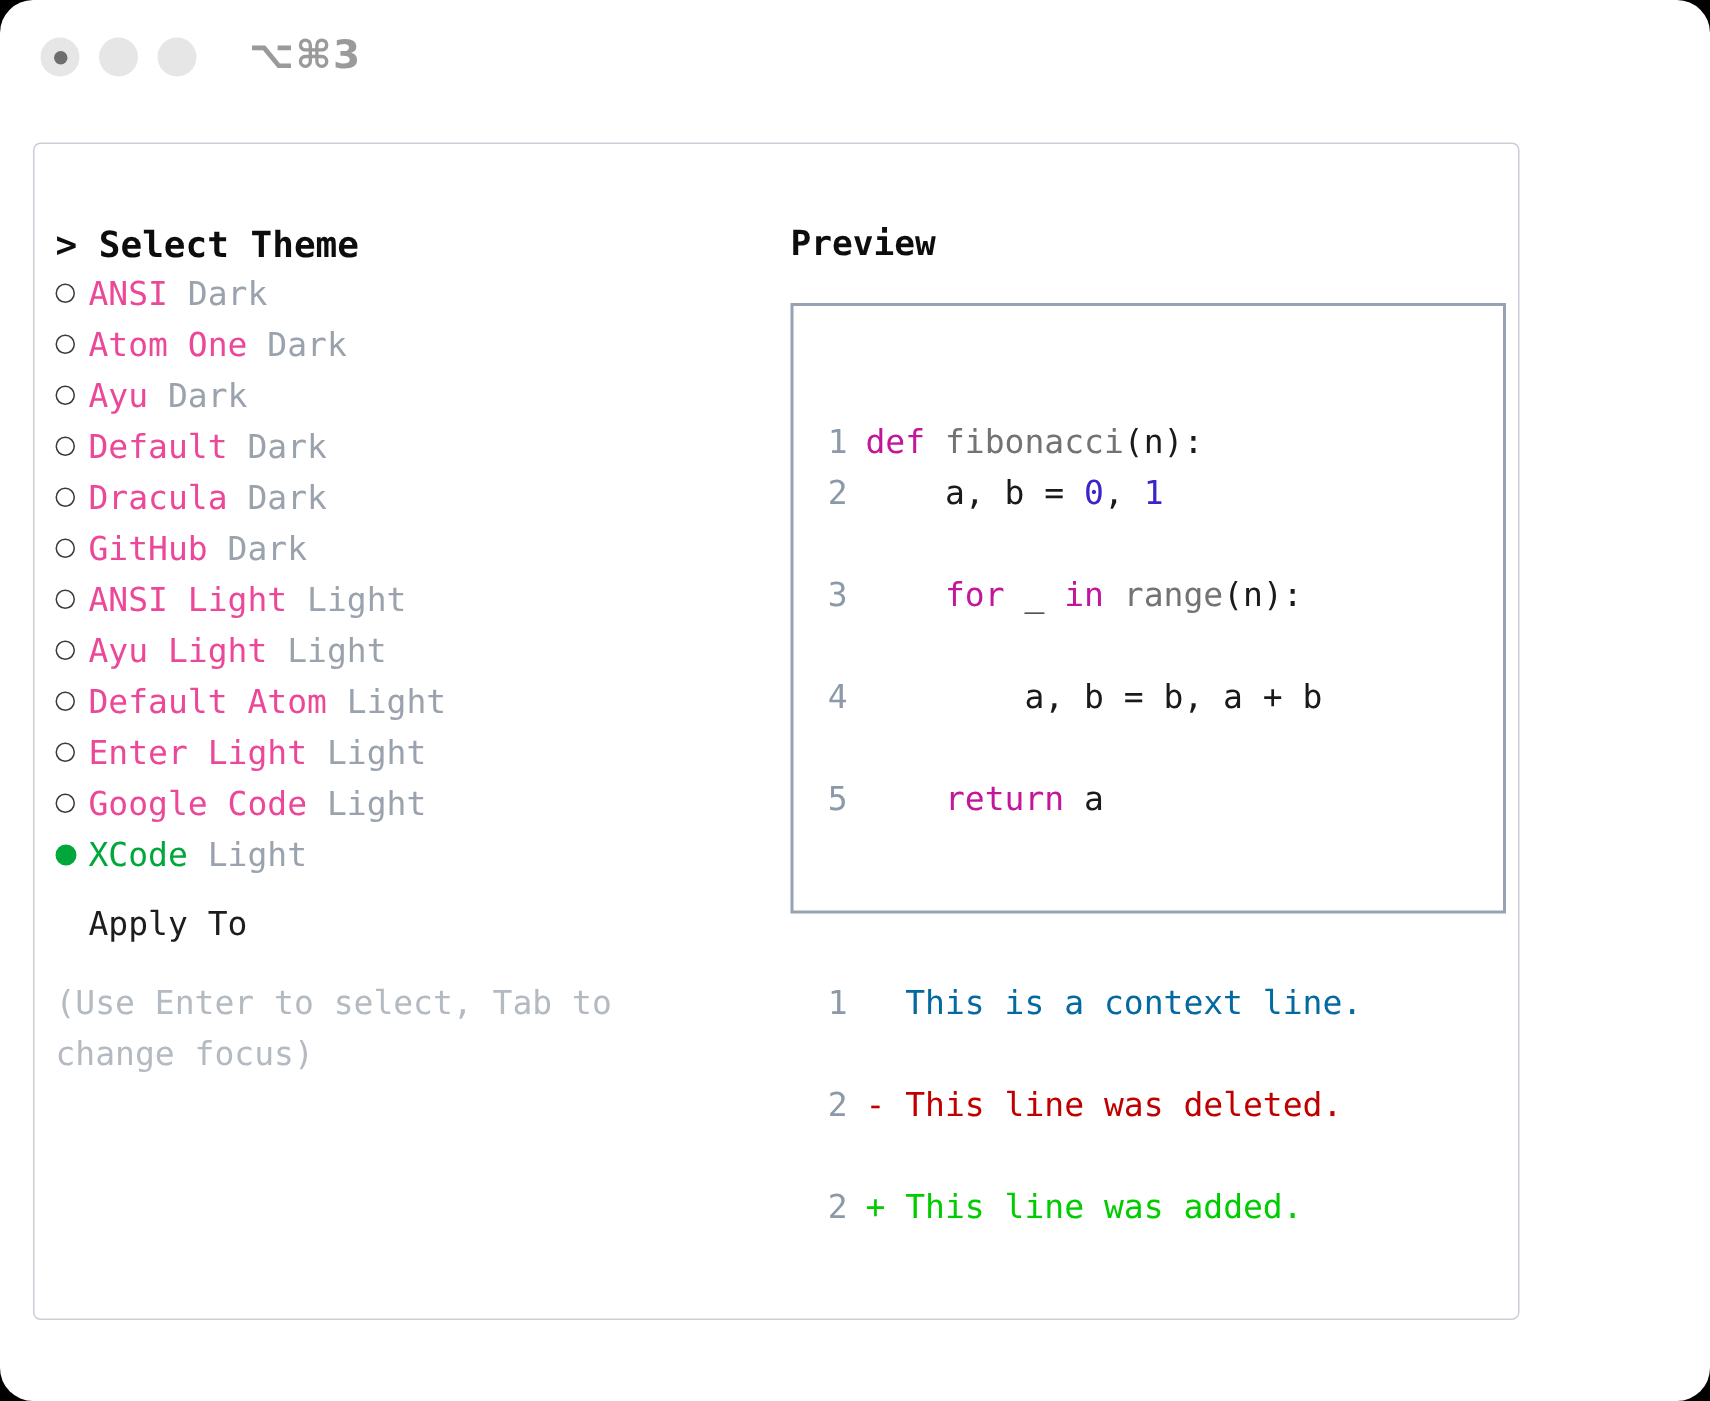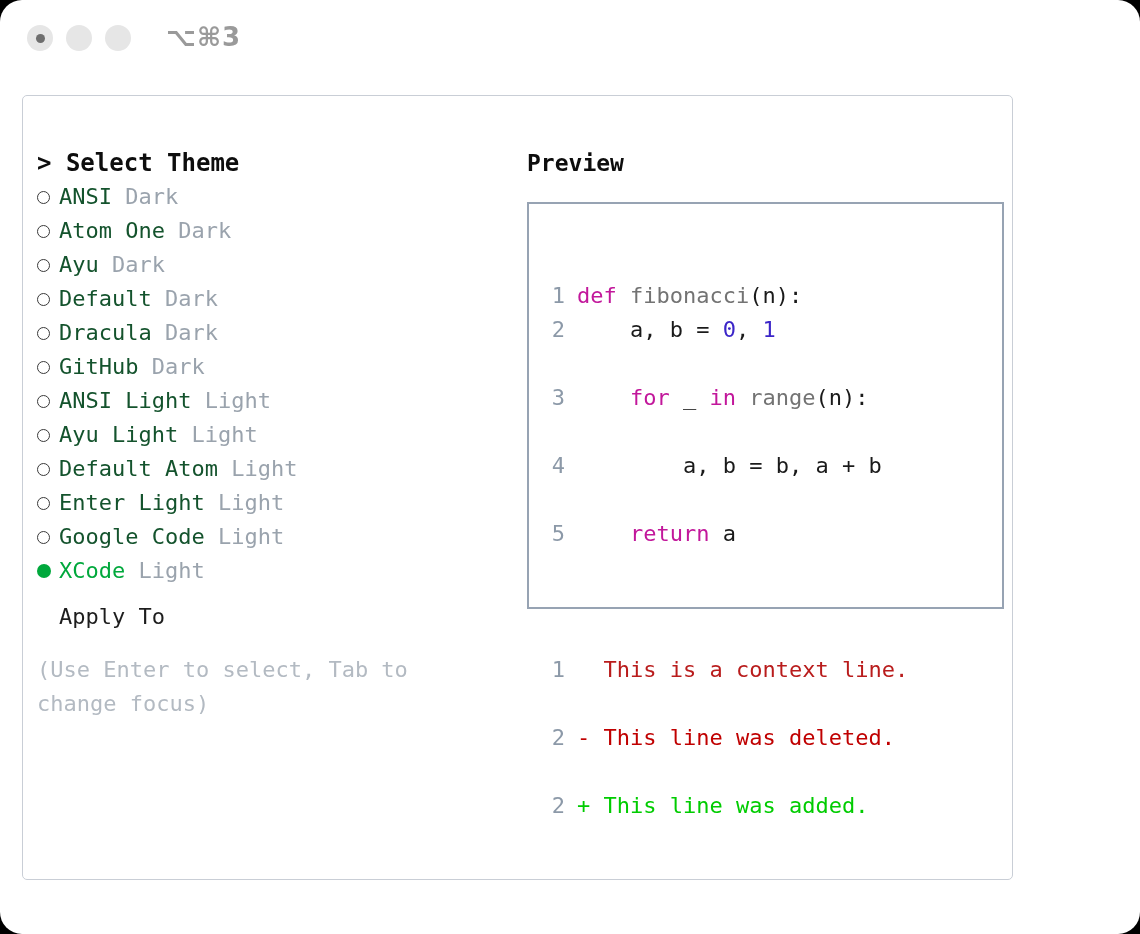--- a/index.html
+++ b/index.html
@@ -118,21 +118,21 @@
   }
   .bullet .fill {
     display: inline-block;
     width: 14px;
     height: 14px;
     background: #00a83c;
     border-radius: 50%;
     box-sizing: border-box;
     vertical-align: middle;
   }
-  .opt-name { color: #14532d; }
+  .opt-name { color: #ec4899; }
   .opt-row.selected .opt-name { color: #00a83c; }
   .opt-tag { color: #9aa3ad; }
 
   .apply-head {
     font-size: 22px;
     color: #1d1d1d;
     line-height: 34px;
     padding-left: 22px;
     margin-top: 12px;
     white-space: pre;
@@ -182,21 +182,21 @@
     display: inline-block;
     width: 22px;
     text-align: right;
     color: #8c99a8;
     margin-right: 12px;
   }
   .kw  { color: #c2179b; }
   .fn  { color: #737373; }
   .num { color: #3b25c8; }
   .pl  { color: #1a1a1a; }
-  .ctx { color: #b91c1c; text-align: right; }
+  .ctx { color: #0369a1; text-align: right; }
   .del { color: #c00000; }
   .add { color: #00cc00; }
   .gap { display: block; height: 34px; }
 </style>
 </head>
 <body>
 
 <div class="page">
 
   <div class="titlebar">

